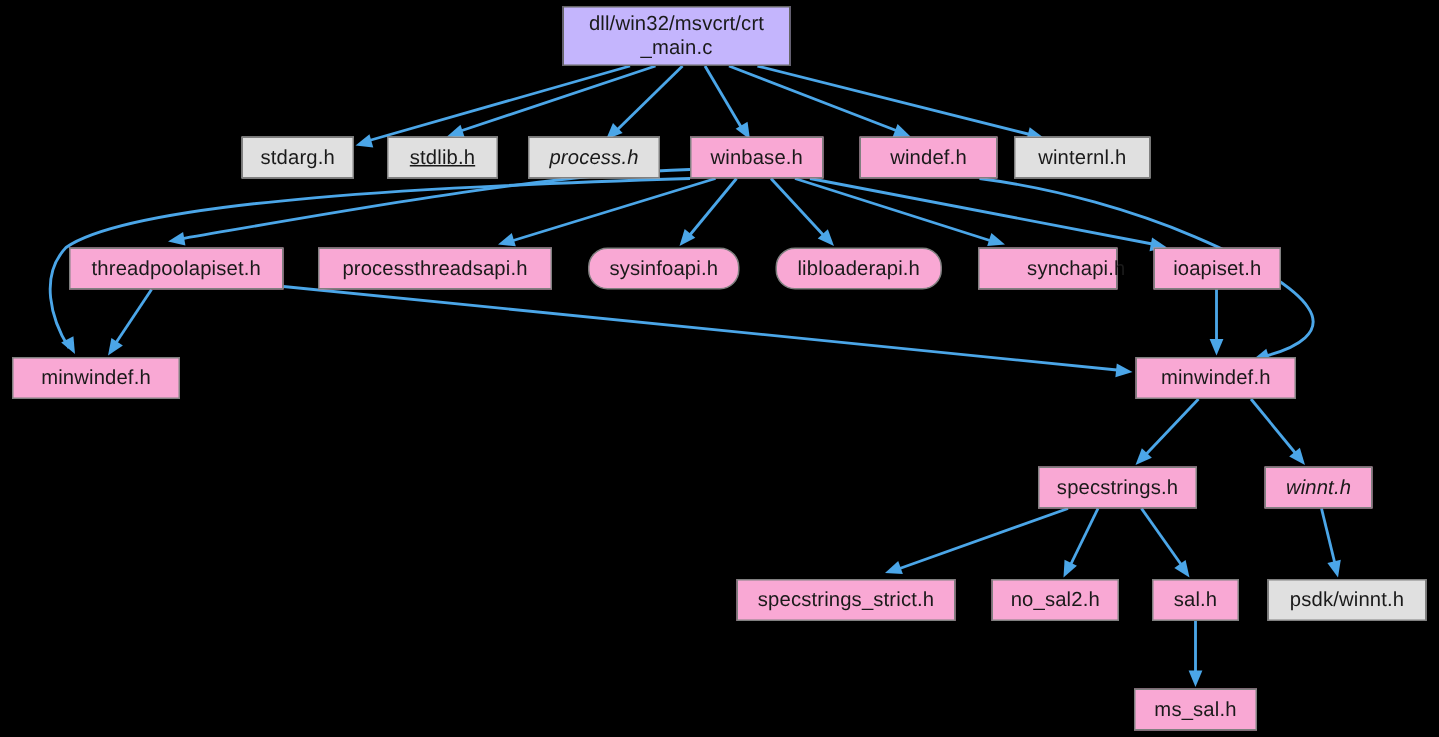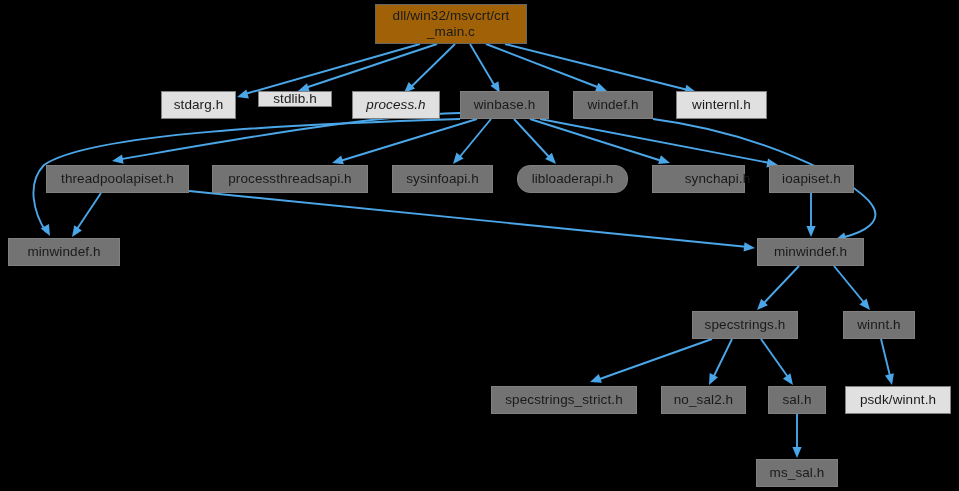--- a/index.html
+++ b/index.html
@@ -9,34 +9,34 @@
     width:959px;height:491px;
     background:#000;
     font-family:"Liberation Sans","DejaVu Sans",sans-serif;
     overflow:hidden;
   }
   #edges{position:absolute;left:0;top:0;width:959px;height:491px;}
   .node{
     position:absolute;
     box-sizing:border-box;
     border:1px solid #808080;
-    background:#737373;
+    background:#f9a8d4;
     color:#1a1a1a;
     font-size:13.5px;
     line-height:1.15;
     display:flex;
     align-items:center;
     justify-content:center;
     text-align:center;
     white-space:pre;
     letter-spacing:.1px;
     z-index:2;
   }
   .node.gray{background:#e0e0e0;}
-  .node.root{background:#a16207;border:1px solid #666;font-size:13.5px;}
+  .node.root{background:#c4b5fd;border:1px solid #666;font-size:13.5px;}
 </style>
 </head>
 <body>
 
 <div id="graph">
   <svg id="edges" viewBox="0 0 959 491" xmlns="http://www.w3.org/2000/svg">
       <path d="M 420,44 L 245,94" fill="none" stroke="#4ba6e8" stroke-width="1.9"></path>
       <polygon points="0,0 -11,-4.6 -11,4.6" fill="#4ba6e8" transform="translate(237,97) rotate(164.05458694344506)"></polygon>
       <path d="M 437,44 L 305,88" fill="none" stroke="#4ba6e8" stroke-width="1.9"></path>
       <polygon points="0,0 -11,-4.6 -11,4.6" fill="#4ba6e8" transform="translate(298,91) rotate(161.56505117707798)"></polygon>
@@ -82,34 +82,34 @@
       <polygon points="0,0 -11,-4.6 -11,4.6" fill="#4ba6e8" transform="translate(793,385) rotate(54.72746415043459)"></polygon>
       <path d="M 881,339 L 891,380" fill="none" stroke="#4ba6e8" stroke-width="1.9"></path>
       <polygon points="0,0 -11,-4.6 -11,4.6" fill="#4ba6e8" transform="translate(892,385) rotate(76.29305675268681)"></polygon>
       <path d="M 797,414 L 797,452" fill="none" stroke="#4ba6e8" stroke-width="1.9"></path>
       <polygon points="0,0 -11,-4.6 -11,4.6" fill="#4ba6e8" transform="translate(797,458) rotate(90)"></polygon>
     </svg>
   <div id="nodes">
       <div class="node root" style="left: 375px; top: 4px; width: 152px; height: 40px;">dll/win32/msvcrt/crt
 _main.c</div>
       <div class="node gray" style="left: 161px; top: 91px; width: 75px; height: 28px;">stdarg.h</div>
-      <div class="node gray" style="left: 258px; top: 91px; width: 74px; height: 16px;">stdlib.h</div>
+      <div class="node gray" style="left: 258px; top: 91px; width: 74px; height: 28px; text-decoration: underline;">stdlib.h</div>
       <div class="node gray" style="left: 352px; top: 91px; width: 88px; height: 28px; font-style: italic;">process.h</div>
       <div class="node" style="left: 460px; top: 91px; width: 89px; height: 28px;">winbase.h</div>
-      <div class="node" style="left: 573px; top: 91px; width: 80px; height: 28px;">windef.h</div>
+      <div class="node" style="left: 573px; top: 91px; width: 92px; height: 28px;">windef.h</div>
       <div class="node gray" style="left: 676px; top: 91px; width: 91px; height: 28px;">winternl.h</div>
       <div class="node" style="left: 46px; top: 165px; width: 143px; height: 28px;">threadpoolapiset.h</div>
       <div class="node" style="left: 212px; top: 165px; width: 156px; height: 28px;">processthreadsapi.h</div>
-      <div class="node" style="left: 392px; top: 165px; width: 101px; height: 28px;">sysinfoapi.h</div>
+      <div class="node" style="left: 392px; top: 165px; width: 101px; height: 28px; border-radius: 13px;">sysinfoapi.h</div>
       <div class="node" style="left: 517px; top: 165px; width: 111px; height: 28px; border-radius: 13px;">libloaderapi.h</div>
       <div class="node" style="left: 652px; top: 165px; width: 93px; height: 28px; padding-left: 38px;">synchapi.h</div>
       <div class="node" style="left: 769px; top: 165px; width: 85px; height: 28px;">ioapiset.h</div>
       <div class="node" style="left: 8px; top: 238px; width: 112px; height: 28px;">minwindef.h</div>
       <div class="node" style="left: 757px; top: 238px; width: 107px; height: 28px;">minwindef.h</div>
       <div class="node" style="left: 692px; top: 311px; width: 106px; height: 28px;">specstrings.h</div>
-      <div class="node" style="left: 843px; top: 311px; width: 72px; height: 28px;">winnt.h</div>
+      <div class="node" style="left: 843px; top: 311px; width: 72px; height: 28px; font-style: italic;">winnt.h</div>
       <div class="node" style="left: 491px; top: 386px; width: 146px; height: 28px;">specstrings_strict.h</div>
       <div class="node" style="left: 661px; top: 386px; width: 85px; height: 28px;">no_sal2.h</div>
       <div class="node" style="left: 768px; top: 386px; width: 58px; height: 28px;">sal.h</div>
       <div class="node gray" style="left: 845px; top: 386px; width: 106px; height: 28px;">psdk/winnt.h</div>
       <div class="node" style="left: 756px; top: 459px; width: 82px; height: 28px;">ms_sal.h</div>
     </div>
 </div>
 
 </body></html>

